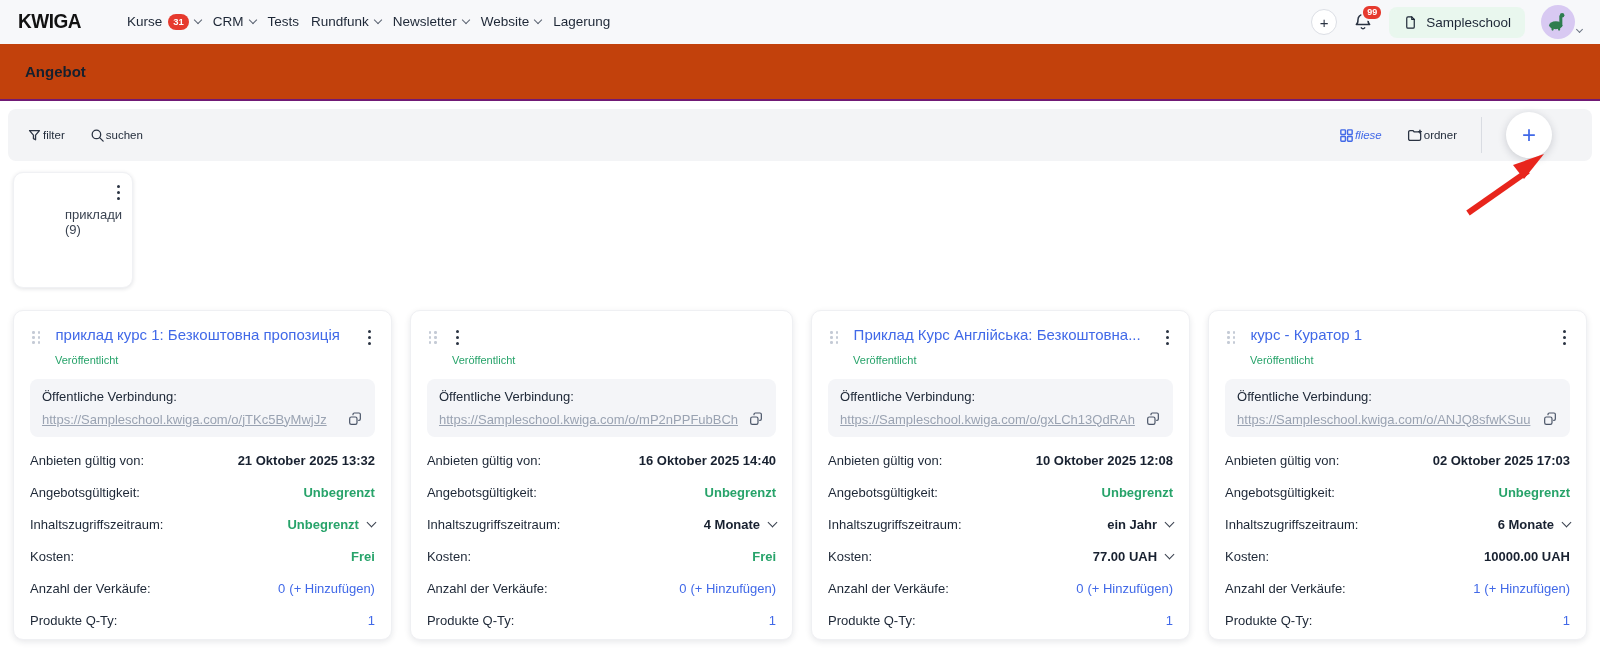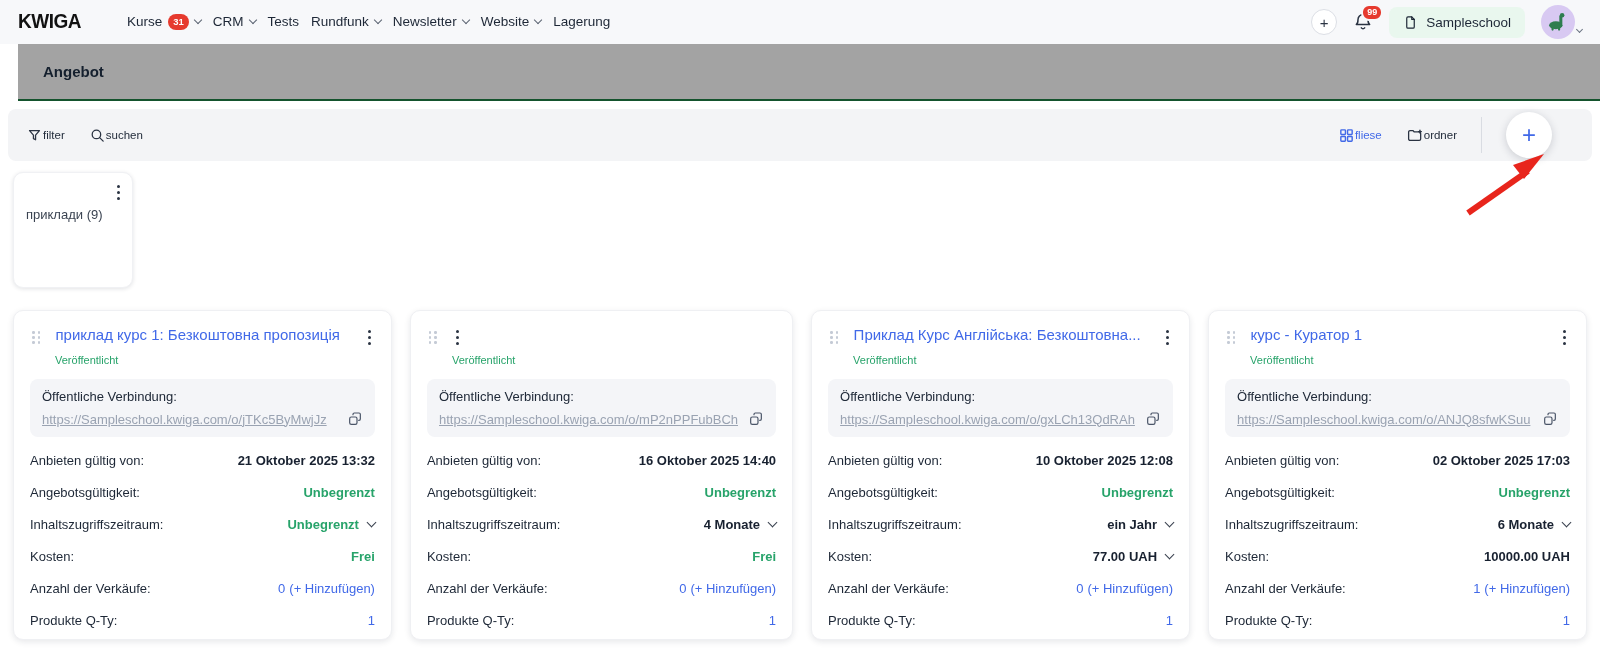--- a/index.html
+++ b/index.html
@@ -16,33 +16,33 @@
   .chev { width: 6px; height: 6px; border-right: 1.5px solid #5b6472; border-bottom: 1.5px solid #5b6472; transform: rotate(45deg); display: inline-block; margin-top: -4px; }
   .topbar-right { margin-left: auto; display: flex; align-items: center; gap: 16px; }
   .round-add { width: 26px; height: 26px; border-radius: 50%; background: #fff; border: 1px solid #dcdfe5; display: flex; align-items: center; justify-content: center; font-size: 15px; color: #2a3342; cursor: pointer; }
   .bell-wrap { position: relative; cursor: pointer; display: flex; }
   .badge-99 { position: absolute; top: -8px; right: -10px; background: #e63a2e; color: #fff; font-size: 9px; font-weight: 700; padding: 2px 4px; border-radius: 8px; border: 2px solid #f7f8fa; line-height: 1; }
   .kb-btn { background: #e9f7ee; border: none; border-radius: 8px; padding: 8px 14px; display: flex; align-items: center; gap: 8px; font-size: 13.5px; color: #1d2736; cursor: pointer; font-family: inherit; }
   .avatar-wrap { position: relative; display: flex; align-items: center; gap: 2px; cursor: pointer; }
   .avatar { width: 34px; height: 34px; border-radius: 50%; background: #d8c9f2; display: flex; align-items: center; justify-content: center; overflow: hidden; }
   .avatar-chev { width: 5px; height: 5px; border-right: 1.5px solid #6b7482; border-bottom: 1.5px solid #6b7482; transform: rotate(45deg); margin-top: 14px; }
   
-  .page-header { height: 57px; background: #a3a3a3; display: flex; align-items: center; padding: 0 25px; border-bottom: 2px solid #14532d; margin-left: 18px; }
+  .page-header { height: 57px; background: #c2410c; display: flex; align-items: center; padding: 0 25px; border-bottom: 2px solid #701a75; }
   .page-title { font-size: 15px; font-weight: 700; color: #15202e; }
   
   .toolbar { margin: 8px 8px 0; height: 52px; background: #f3f4f6; border-radius: 8px; display: flex; align-items: center; padding: 0 40px 0 18px; }
   .tool { display: flex; flex-direction: row; align-items: center; gap: 0; margin-right: 24px; font-size: 11.5px; color: #232d3c; cursor: pointer; }
   .toolbar-right { margin-left: auto; display: flex; align-items: center; gap: 24px; }
-  .tool-blue { color: #4169e8; }
+  .tool-blue { color: #4169e8; font-style: italic; }
   .v-divider { width: 1px; height: 36px; background: #d9dce2; }
   .big-add { width: 46px; height: 46px; border-radius: 50%; background: #fff; box-shadow: 0 2px 8px rgba(20,30,50,.18); display: flex; align-items: center; justify-content: center; color: #4169e8; font-size: 24px; font-weight: 400; cursor: pointer; border: none; }
   
   .content { padding: 11px 13px 0; }
   .folder-card { width: 120px; height: 116px; background: #fff; border: 1px solid #f0f1f4; border-radius: 10px; box-shadow: 0 1px 4px rgba(20,28,45,.12); position: relative; padding: 10px 12px; cursor: pointer; }
-  .folder-name { font-size: 13px; color: #3a4351; margin-top: 24px; }
+  .folder-name { font-size: 13px; color: #3a4351; margin-top: 24px; margin-left: 39px; }
   .kebab { display: flex; flex-direction: column; gap: 3px; padding: 4px; cursor: pointer; }
   .kebab i { width: 3px; height: 3px; background: #2a3342; border-radius: 50%; }
   .folder-card .kebab { position: absolute; top: 8px; right: 8px; }
   
   .cards { display: grid; grid-template-columns: repeat(4, 1fr); gap: 18px; margin-top: 22px; }
   .card { background: #fff; border: 1px solid #eff0f3; border-radius: 10px; box-shadow: 0 2px 6px rgba(20,28,45,.10); padding: 15px 16px; height: 330px; }
   .card-head { display: flex; align-items: flex-start; }
   .drag-handle { display: grid; grid-template-columns: repeat(2, 3px); gap: 2.5px; margin: 5px 15px 0 2px; cursor: grab; }
   .drag-handle i { width: 2.5px; height: 2.5px; background: #c5cbd6; border-radius: 50%; }
   .card-title { flex: 1; color: #4169e8; font-size: 15px; font-weight: 500; white-space: nowrap; overflow: hidden; text-overflow: ellipsis; cursor: pointer; margin-right: 8px; }

